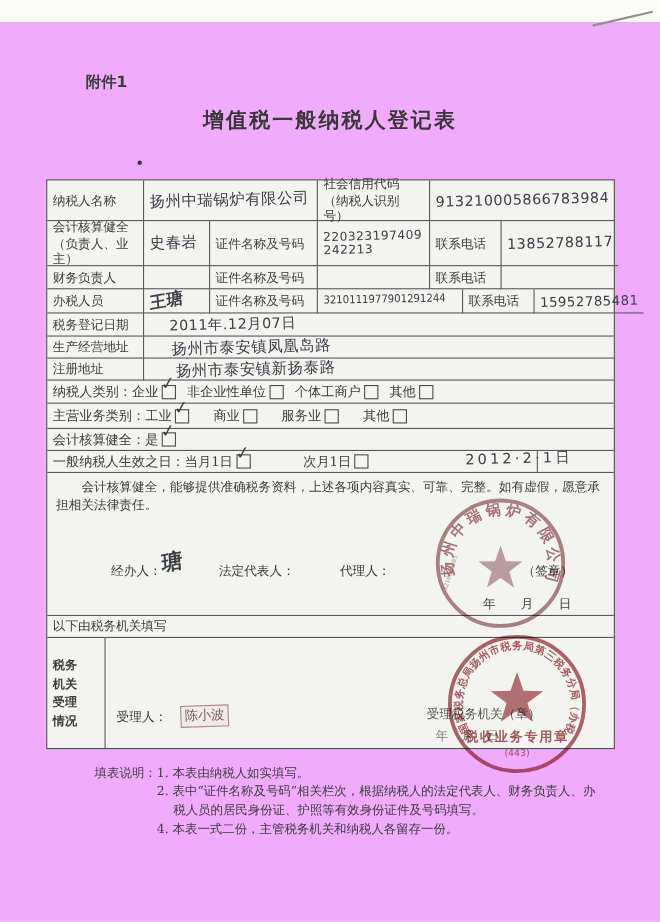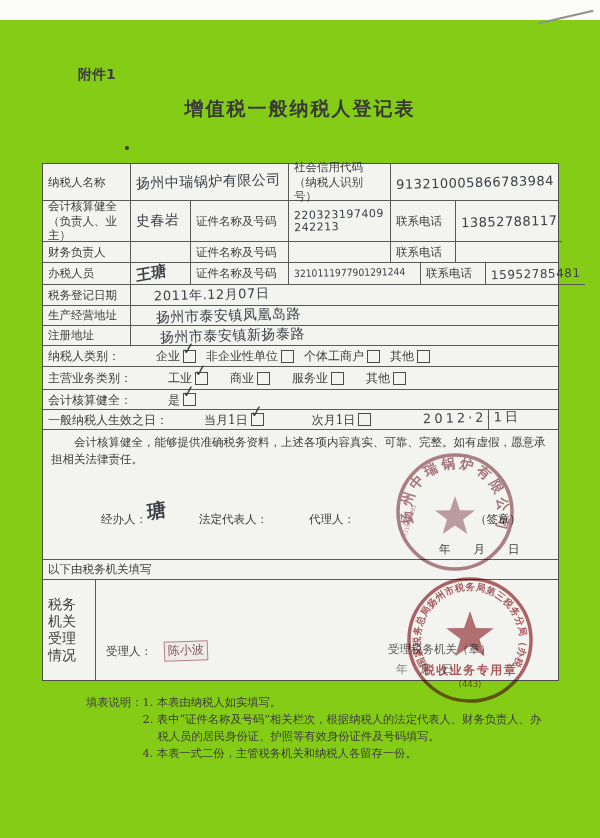--- a/index.html
+++ b/index.html
@@ -1,16 +1,16 @@
 <!DOCTYPE html>
 <html><head>
 <meta charset="utf-8">
 <style>
   html,body{margin:0;padding:0;background:#e8e8e6;}
-  .page{position:relative;width:600px;height:838px;background:#84cc16;overflow:hidden;
+  .page{position:relative;width:600px;height:838px;background:#f0abfc;overflow:hidden;
         font-family:"DejaVu Serif","Liberation Serif",serif;color:#3d3d3b;}
   .top-strip{position:absolute;left:0;top:0;width:600px;height:20px;background:#fbfbf9;}
   .scan-line{position:absolute;left:538px;top:16px;width:56px;height:2px;background:#90908c;transform:rotate(-13deg);}
   .ink-dot{position:absolute;left:125px;top:146px;width:4px;height:4px;border-radius:50%;background:#3a3a38;}
 
   .attachment{position:absolute;left:78px;top:66px;font-size:14px;font-weight:bold;
               font-family:"DejaVu Sans","Liberation Sans",sans-serif;}
   .title{position:absolute;left:0;top:96px;width:600px;text-align:center;font-size:19px;font-weight:bold;
          letter-spacing:2px;font-family:"DejaVu Sans","Liberation Sans",sans-serif;color:#383836;}
 
@@ -29,36 +29,36 @@
 
   
   .hw{font-family:"DejaVu Sans","Liberation Sans",sans-serif;color:#3c4047;display:inline-block;
       transform:rotate(-1.5deg);font-size:13px;letter-spacing:0.5px;}
   .hw.small{font-size:10px;letter-spacing:0;transform:rotate(-1deg) scaleX(.92);transform-origin:left center;}
   .hw.wrapnum{font-size:11px;line-height:12px;word-break:break-all;white-space:normal;}
   .hw.sig{font-size:19px;transform:rotate(-10deg) skewX(-6deg);font-weight:bold;}
 
   
   .cbrow{font-size:12px;line-height:14px;display:flex;align-items:center;white-space:nowrap;}
-  .opt{display:inline-flex;align-items:center;margin-left:36px;}
+  .opt{display:inline-flex;align-items:center;}
   .cb{width:11px;height:11px;border:1.2px solid #4c4c4a;display:inline-block;position:relative;
       margin-left:3px;background:transparent;}
   .cb .tick{visibility:hidden;position:absolute;left:-2px;top:-9px;font-size:16px;color:#3a3e45;
             transform:rotate(-8deg);font-weight:bold;font-family:"DejaVu Sans",sans-serif;}
   .cb.checked .tick{visibility:visible}
   .gap10{margin-left:10px}.gap22{margin-left:22px}
 
   
   .commit-head{font-size:11.5px;line-height:17px;}
   .commit-body{font-size:11.5px;line-height:17px;text-indent:2em;margin:0;}
   .abs{position:absolute;}
   .siglabel{font-size:11.5px;}
 
   
-  .vlabel{font-size:14px;line-height:17px;white-space:pre-line;display:flex;align-items:center;}
+  .vlabel{font-size:11px;line-height:17px;white-space:pre-line;display:flex;align-items:center;font-weight:bold;}
 
   
   .stamp{display:inline-block;border:1.5px solid rgba(160,88,90,.7);color:rgba(118,78,80,.95);
          font-size:12px;padding:0 3px 1px 3px;margin-left:6px;transform:rotate(-2deg);
          background:rgba(190,140,140,.07);}
 
   
   .seal{position:absolute;mix-blend-mode:multiply;opacity:.92;}
   .ghost{color:#57575з;color:#575753;}
 

